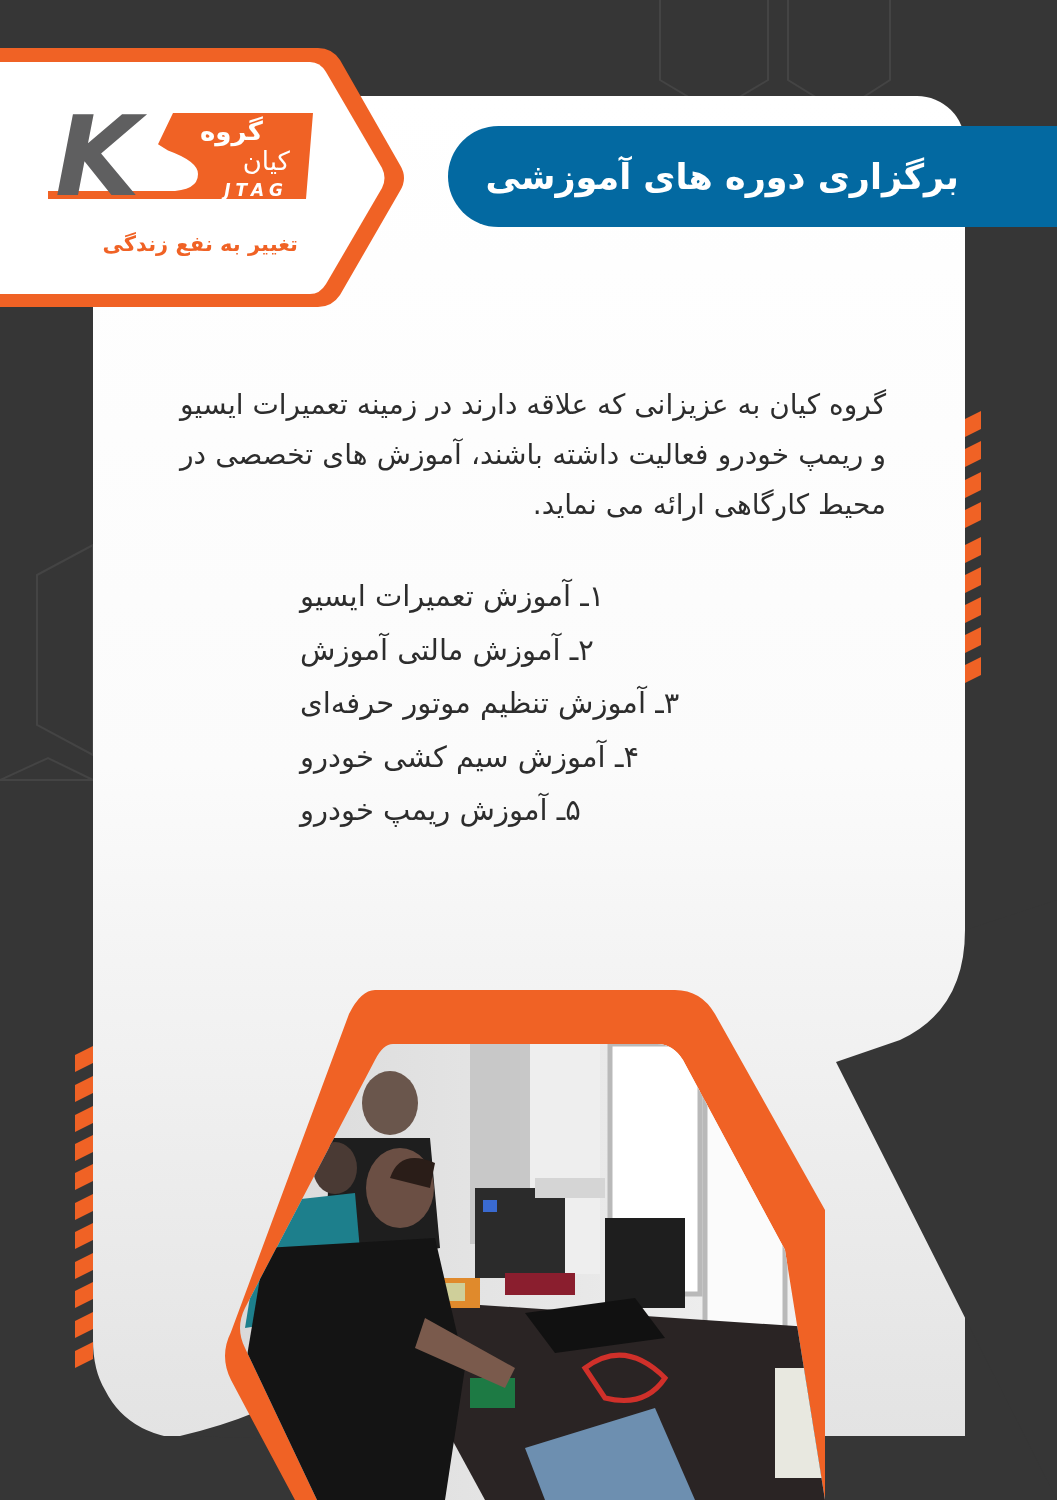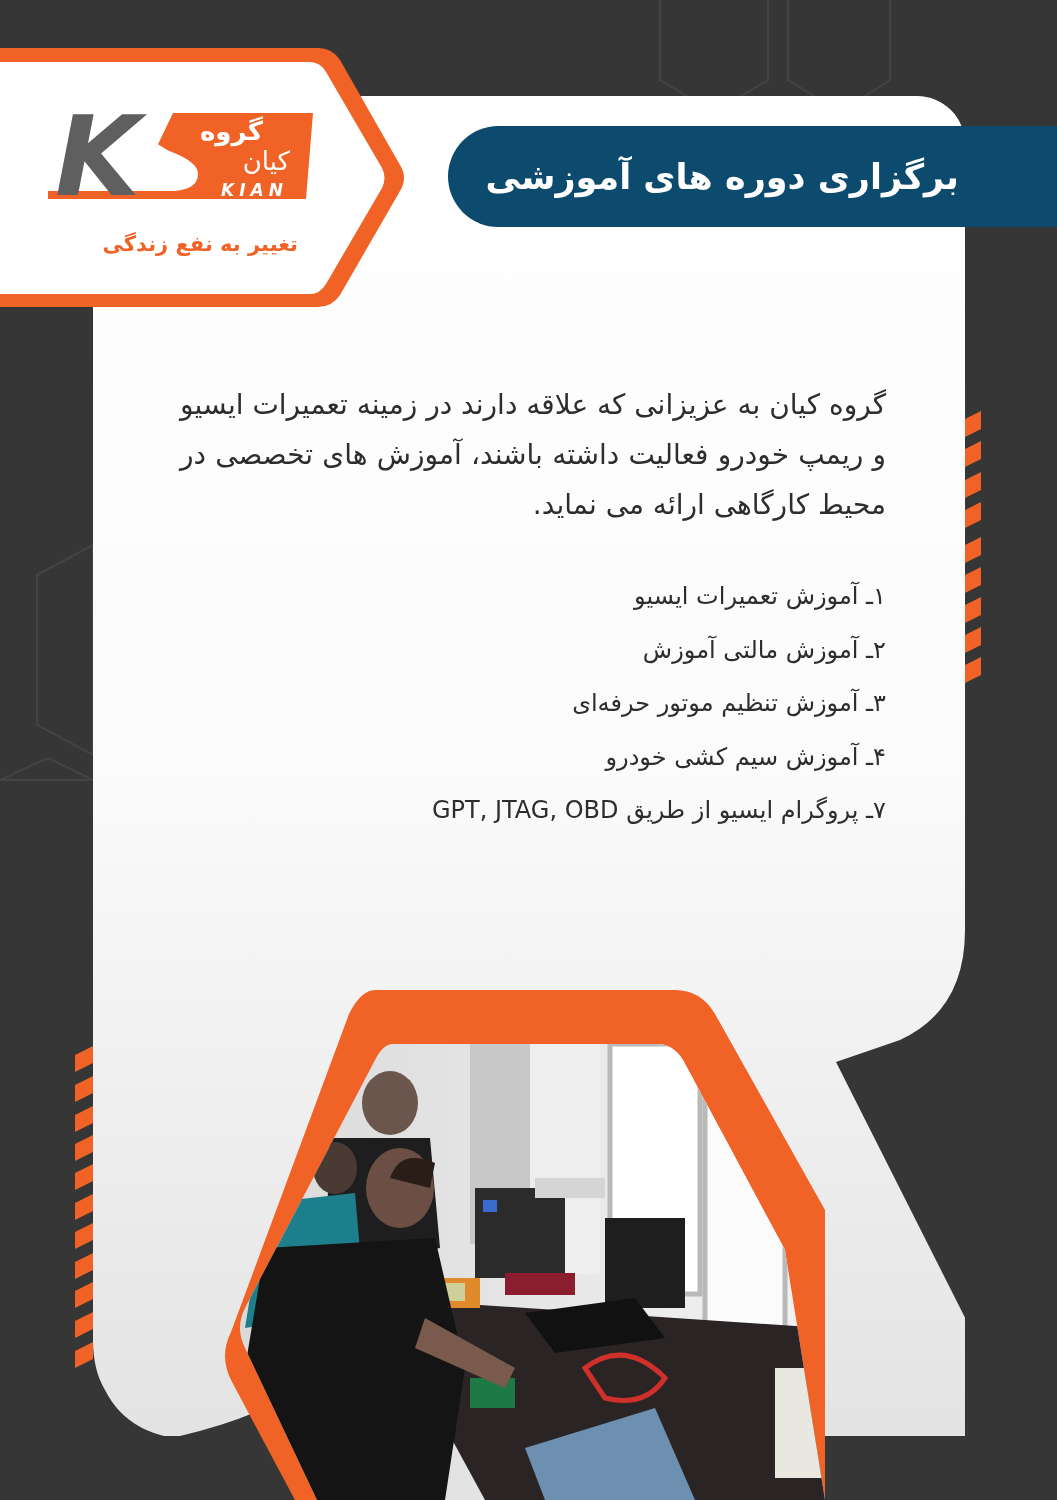--- a/index.html
+++ b/index.html
@@ -8,25 +8,25 @@
   .panel { position:absolute; left:93px; top:96px; width:872px; height:1340px; background:linear-gradient(#ffffff 0%, #fbfbfb 50%, #e3e3e3 100%); border-radius:0 48px 0 0; }
   .panel-mask { position:absolute; left:0; top:0; }
   .logo-box { position:absolute; left:0; top:40px; width:410px; height:275px; }
   .logo-k { position:absolute; left:55px; top:102px; font-family:"DejaVu Sans", sans-serif; font-weight:bold; font-style:italic; font-size:110px; color:#5f5f60; line-height:1; letter-spacing:-4px; }
   .logo-orange { position:absolute; left:50px; top:109px; }
   .logo-fa1 { position:absolute; left:200px; top:118px; width:90px; text-align:left; font-size:26px; color:#fff; font-weight:bold; direction:rtl; line-height:1; }
   .logo-fa2 { position:absolute; left:200px; top:148px; width:90px; text-align:right; font-size:26px; color:#fff; font-weight:normal; direction:rtl; line-height:1; }
   .logo-en1 { position:absolute; left:200px; top:182px; width:88px; text-align:right; font-size:17px; font-style:italic; font-weight:bold; color:#fff; letter-spacing:5px; line-height:1; }
   .logo-en2 { position:absolute; left:200px; top:201px; width:88px; text-align:right; font-size:17px; font-style:italic; font-weight:bold; color:#fff; line-height:1; }
   .logo-tag { position:absolute; left:40px; top:234px; width:258px; text-align:right; font-size:21px; color:#f06225; font-weight:bold; direction:rtl; letter-spacing:3px; line-height:1; }
-  .title-pill { position:absolute; left:448px; top:126px; width:609px; height:101px; background:#0c4a6e; border-radius:52px 0 0 52px; display:flex; align-items:center; justify-content:flex-end; box-sizing:border-box; padding-right:98px; }
+  .title-pill { position:absolute; left:448px; top:126px; width:609px; height:101px; background:#0369a1; border-radius:52px 0 0 52px; display:flex; align-items:center; justify-content:flex-end; box-sizing:border-box; padding-right:98px; }
   .title-text { color:#fff; font-size:35px; font-weight:bold; direction:rtl; white-space:nowrap; }
   .intro { position:absolute; left:180px; top:352px; width:706px; direction:rtl; text-align:justify; text-align-last:right; font-size:28px; line-height:50px; color:#2d2d2d; }
   .list { position:absolute; left:300px; top:570px; width:586px; direction:rtl; margin:0; padding:0; list-style:none; }
-  .list li { font-size:24px; line-height:53.5px; color:#2d2d2d; text-align:right; white-space:nowrap; }
+  .list li { font-size:29px; line-height:53.5px; color:#2d2d2d; text-align:left; white-space:nowrap; }
   .stripes { position:absolute; }
   .photo-wrap { position:absolute; left:225px; top:988px; width:600px; height:512px; }
 </style>
 </head>
 <body>
 
 <svg class="bg-hex" width="1057" height="1500" style="left:0;top:0;">
   <g fill="none" stroke="#444444" stroke-width="2">
     <polygon points="660,-30 768,-30 768,80 714,112 660,80"></polygon>
     <polygon points="788,-30 890,-30 890,80 840,112 788,80"></polygon>
@@ -82,36 +82,36 @@
     <path d="M-10,8 L318,8 Q332,8 340,20 L400,125 Q408,138 400,151 L340,255 Q332,267 318,267 L-10,267 Z" fill="#f06225"></path>
     <path d="M-10,22 L310,22 Q320,22 326,32 L382,128 Q387,138 382,148 L326,244 Q320,254 310,254 L-10,254 Z" fill="#ffffff"></path>
   </svg>
   <svg class="logo-orange" width="270" height="90" style="left:48px;top:70px;">
     <path d="M125,4 L265,4 L258,114 L0,114 L0,104 L120,104 Q150,104 150,82 Q150,66 120,52 L110,44 Z" fill="#f06225" transform="scale(1,0.78)"></path>
   </svg>
 </div>
 <div class="logo-k">K</div>
 <div class="logo-fa1">گروه</div>
 <div class="logo-fa2">کیان</div>
-<div class="logo-en1">KIAN</div>
+<div class="logo-en1">JTAG</div>
 <div class="logo-en2">GROUP</div>
 <div class="logo-tag">تغییر به نفع زندگی</div>
 
 <div class="title-pill">
   <span class="title-text">برگزاری دوره های آموزشی</span>
 </div>
 
 <p class="intro">گروه کیان به عزیزانی که علاقه دارند در زمینه تعمیرات ایسیو و ریمپ خودرو فعالیت داشته باشند، آموزش های تخصصی در محیط کارگاهی ارائه می نماید.</p>
 
 <ul class="list">
   <li>۱ـ آموزش تعمیرات ایسیو</li>
   <li>۲ـ آموزش مالتی آموزش</li>
   <li>۳ـ آموزش تنظیم موتور حرفه‌ای</li>
   <li>۴ـ آموزش سیم کشی خودرو</li>
-  <li>۷ـ پروگرام ایسیو از طریق  GPT, JTAG, OBD</li>
+  <li>۵ـ آموزش ریمپ خودرو</li>
 </ul>
 
 <div class="photo-wrap">
   <svg width="600" height="512" viewBox="0 0 600 512">
     <defs>
       <clipPath id="hexclip">
         <path d="M168,56 L432,56 Q448,56 458,72 L560,262 L600,512 L92,512 L20,360 Q10,340 20,320 L150,72 Q158,56 168,56 Z"></path>
       </clipPath>
       <linearGradient id="wall" x1="0" y1="0" x2="1" y2="0">
         <stop offset="0" stop-color="#d9d9d9"></stop>

